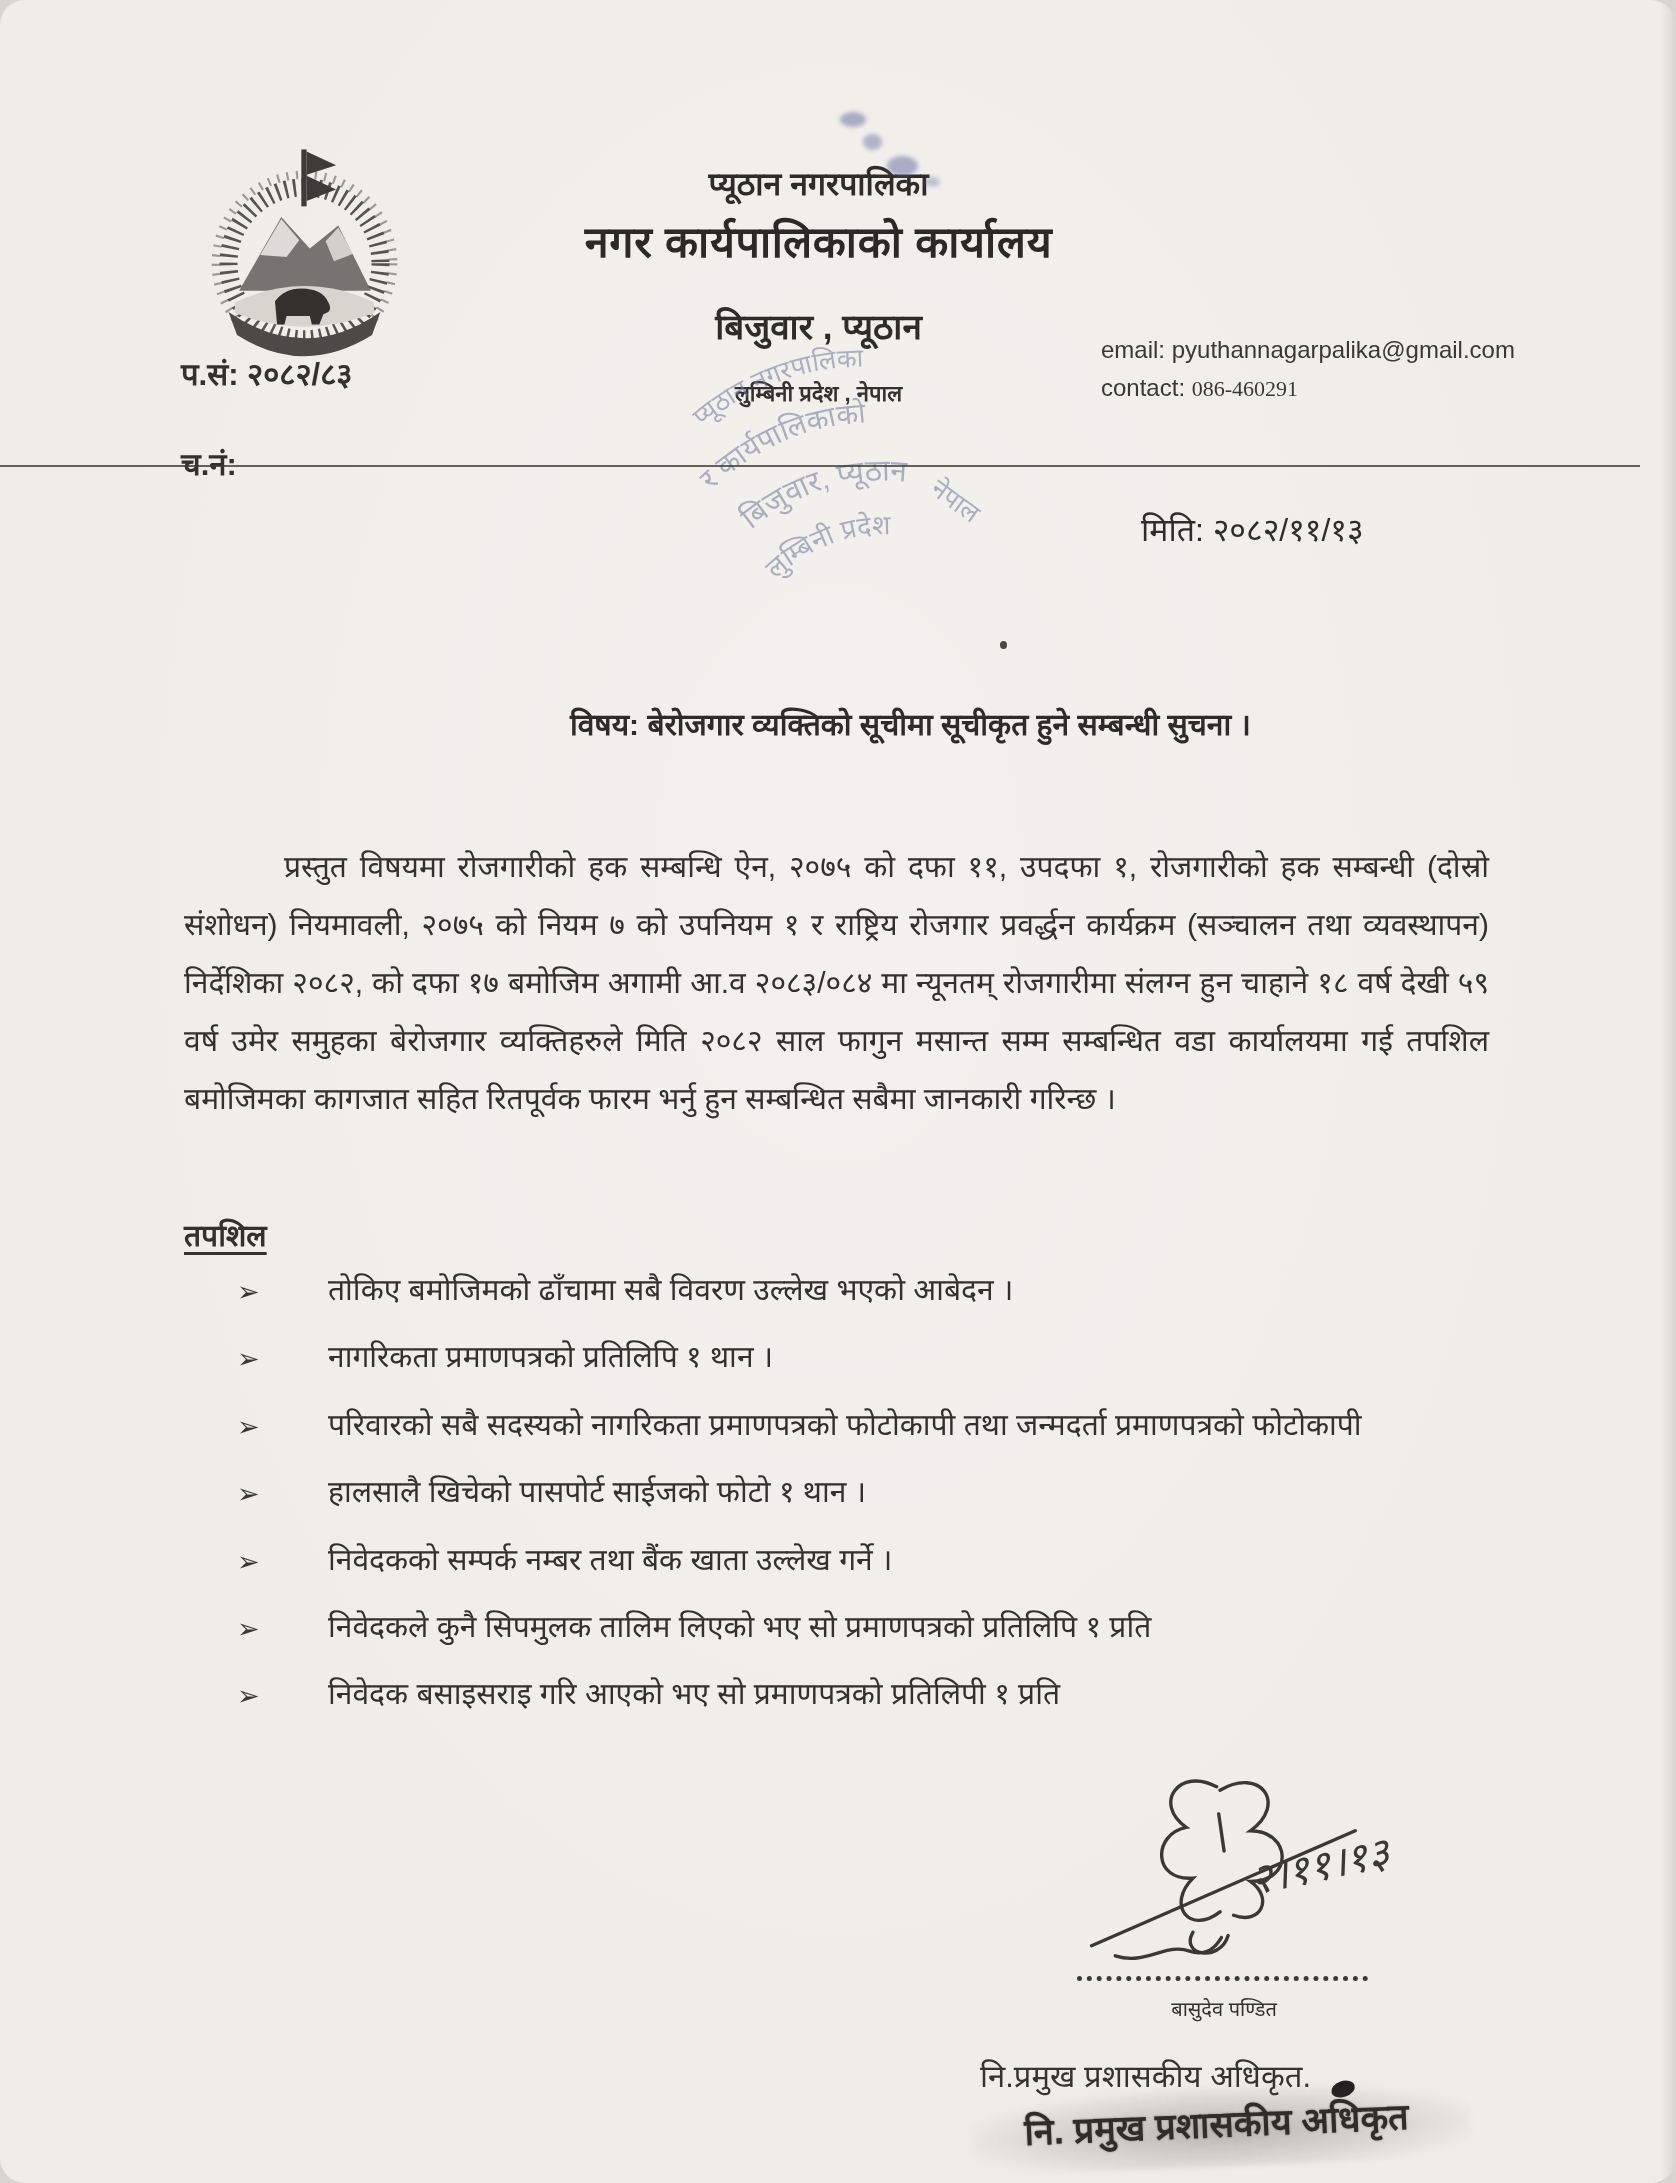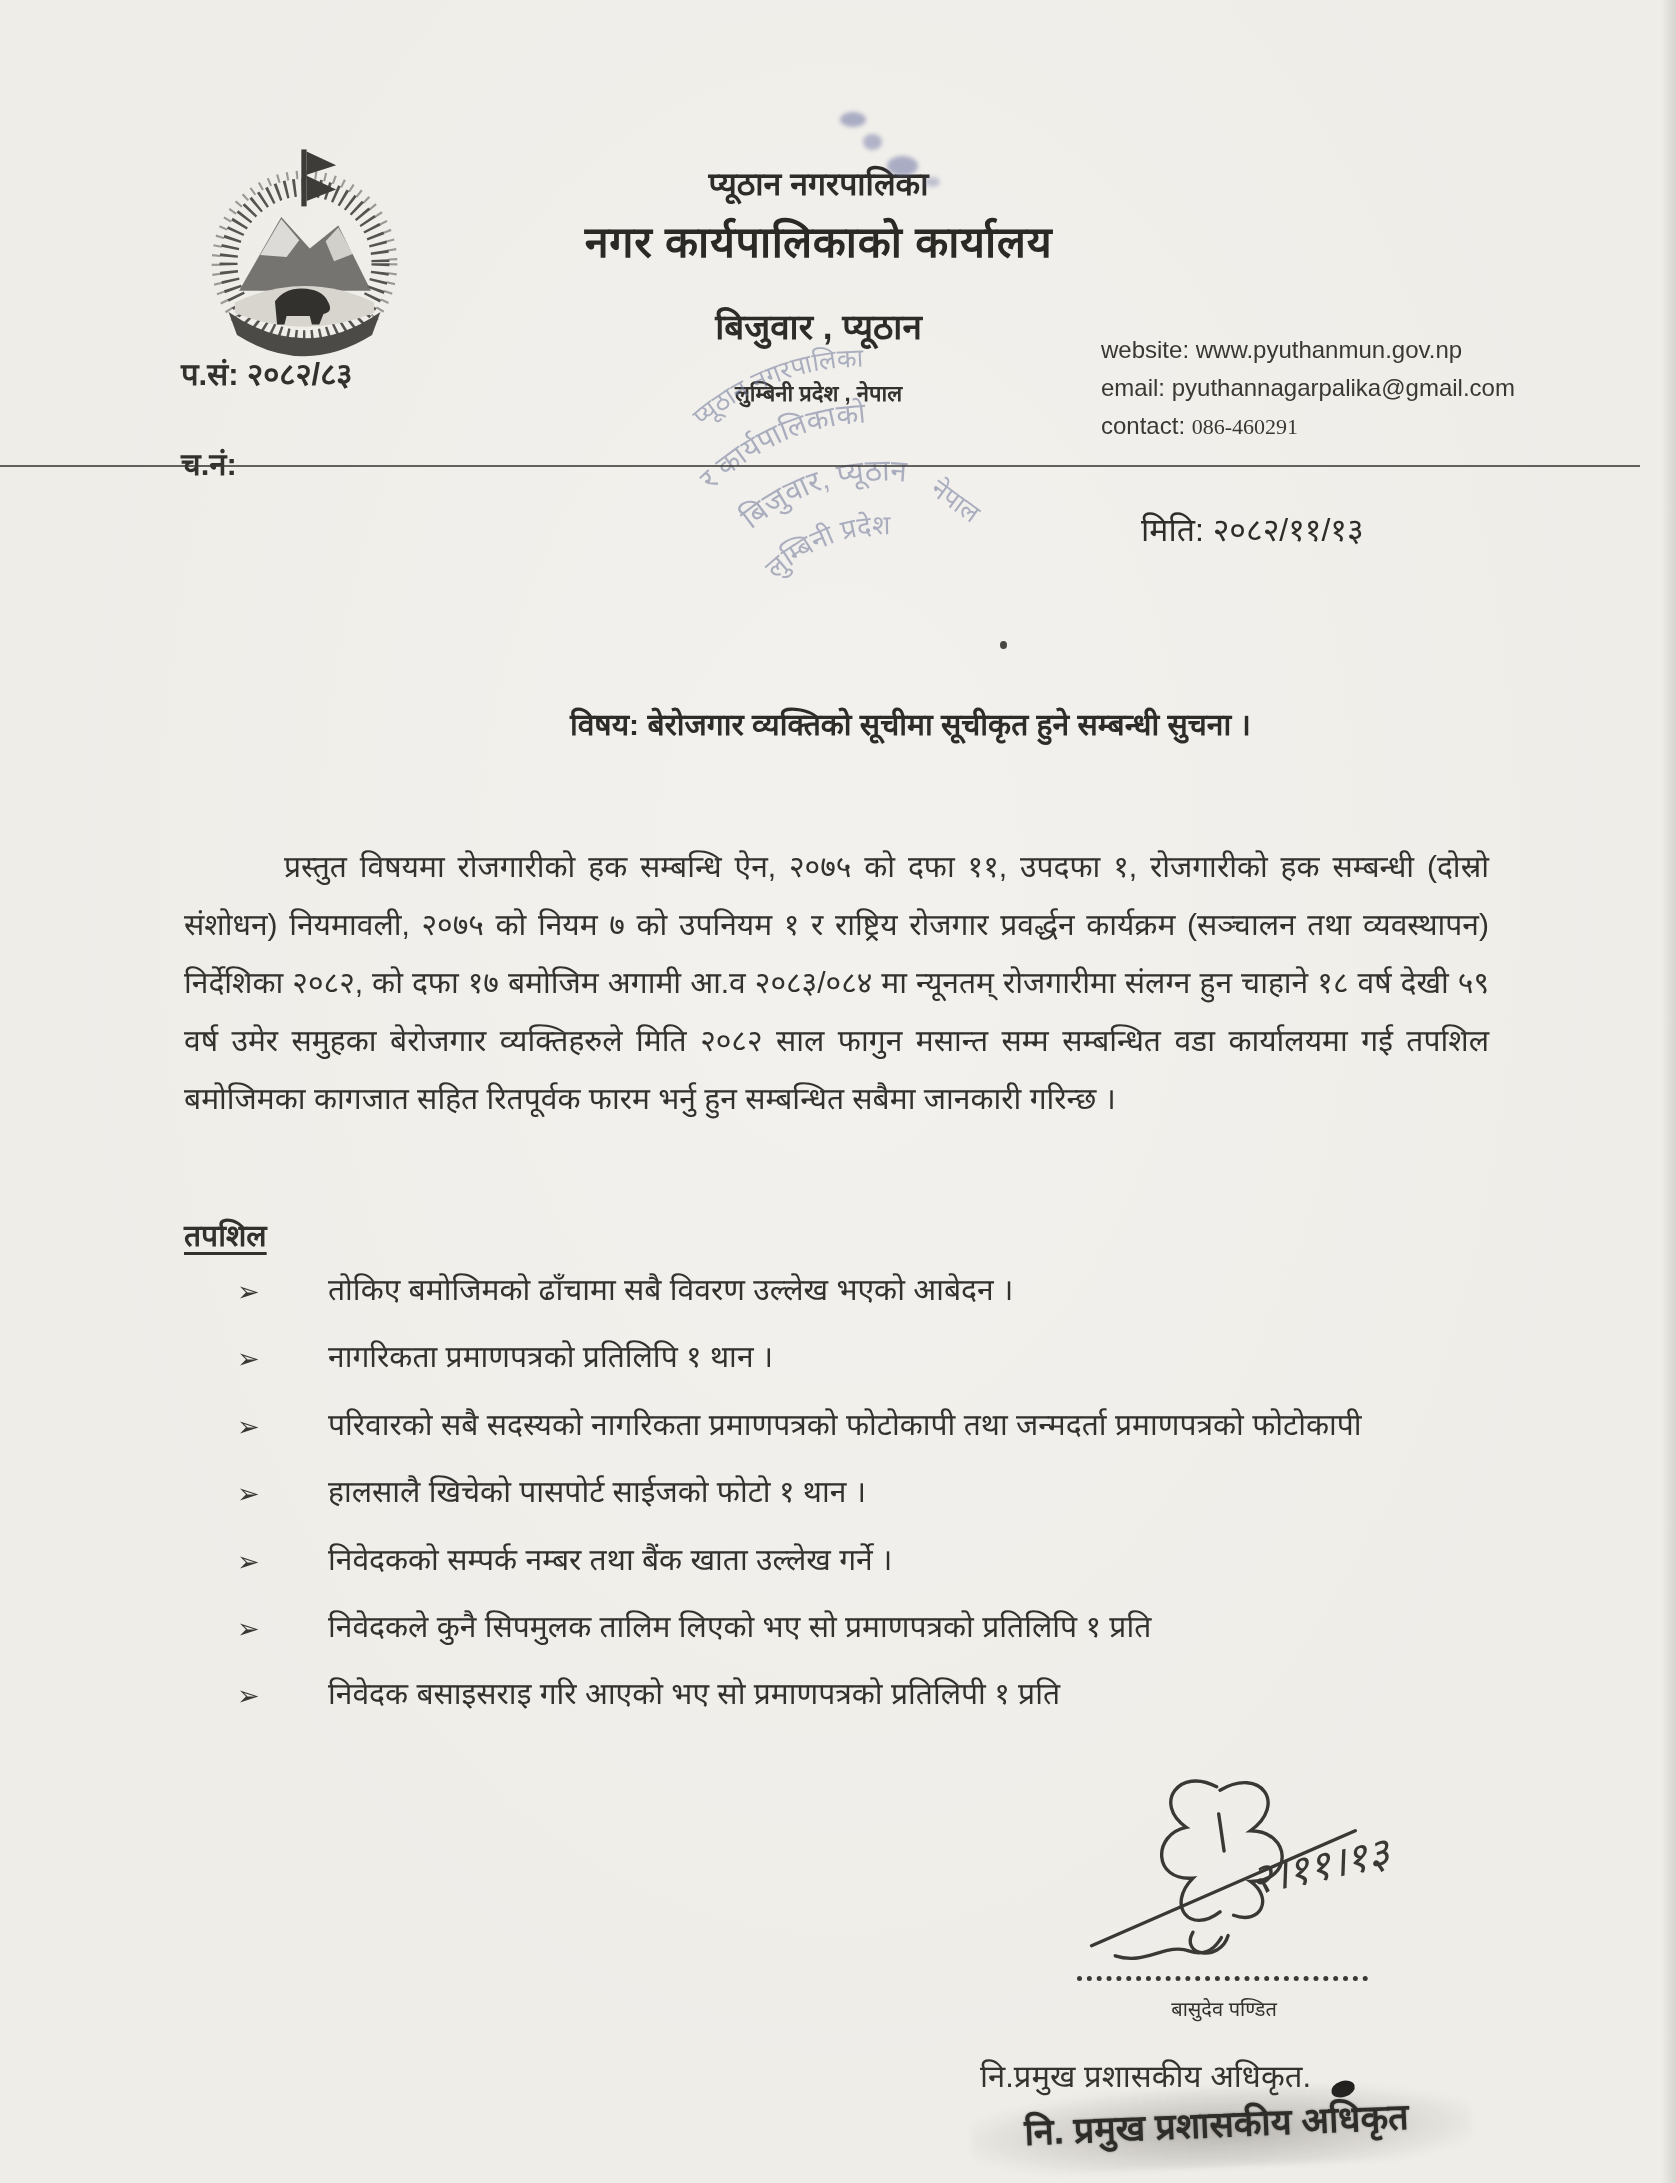--- a/index.html
+++ b/index.html
@@ -7,20 +7,21 @@
   .page{
     position:relative;
     width:1676px;height:2183px;
     margin:0 auto;
     background:
       radial-gradient(ellipse at 50% 40%, rgba(255,255,255,.25), transparent 70%),
       #efede8;
     overflow:hidden;
     font-family:"Liberation Sans","DejaVu Sans",sans-serif;
     color:#33312d;
+    border-radius:25px;
   }
   .page::after{
     content:"";position:absolute;right:0;top:0;width:15px;height:100%;
     background:linear-gradient(to left, rgba(120,115,105,.20), transparent);
     pointer-events:none;
   }
   .abs{position:absolute;}
 
   
   .emblem{top:143px;left:199px;width:211px;height:227px;}
@@ -103,21 +104,20 @@
 
   <div class="abs muni">प्यूठान नगरपालिका</div>
   <div class="abs office">नगर कार्यपालिकाको कार्यालय</div>
   <div class="abs addr1">बिजुवार , प्यूठान</div>
   <div class="abs addr2">लुम्बिनी प्रदेश , नेपाल</div>
 
   <div class="abs refno">प.सं: २०८२/८३</div>
   <div class="abs chno">च.नं:</div>
 
   <div class="abs contact">
-    <div>website: www.pyuthanmun.gov.np</div>
     <div>email: pyuthannagarpalika@gmail.com</div>
     <div>
       <span>contact:</span>
       <span class="serifnum">086-460291</span>
     </div>
   </div>
 
   <svg class="abs ovstamp" viewBox="0 0 580 420">
     <defs>
       <path id="arc1" d="M70,160 Q290,20 510,160"></path>

